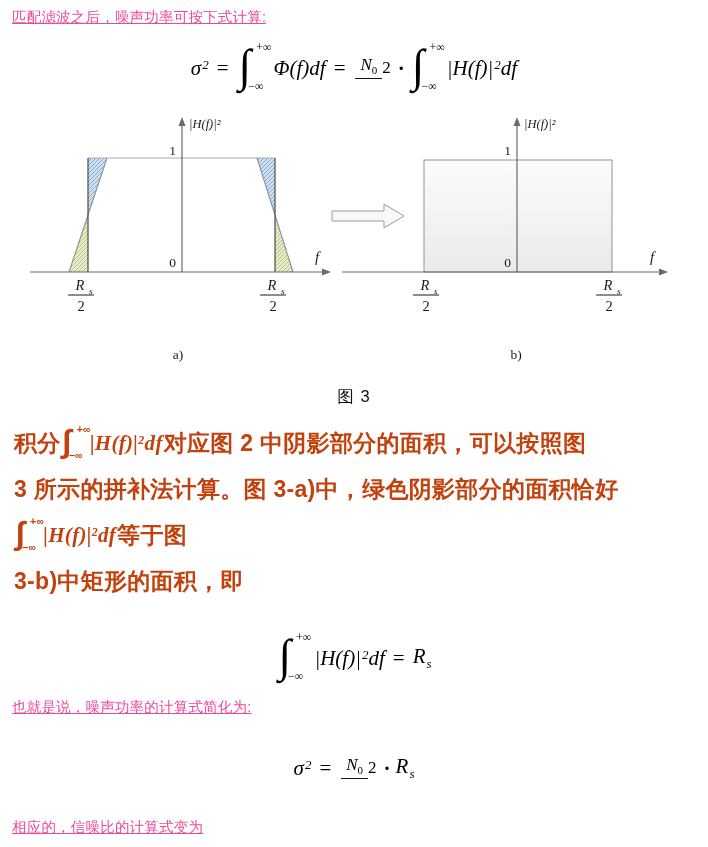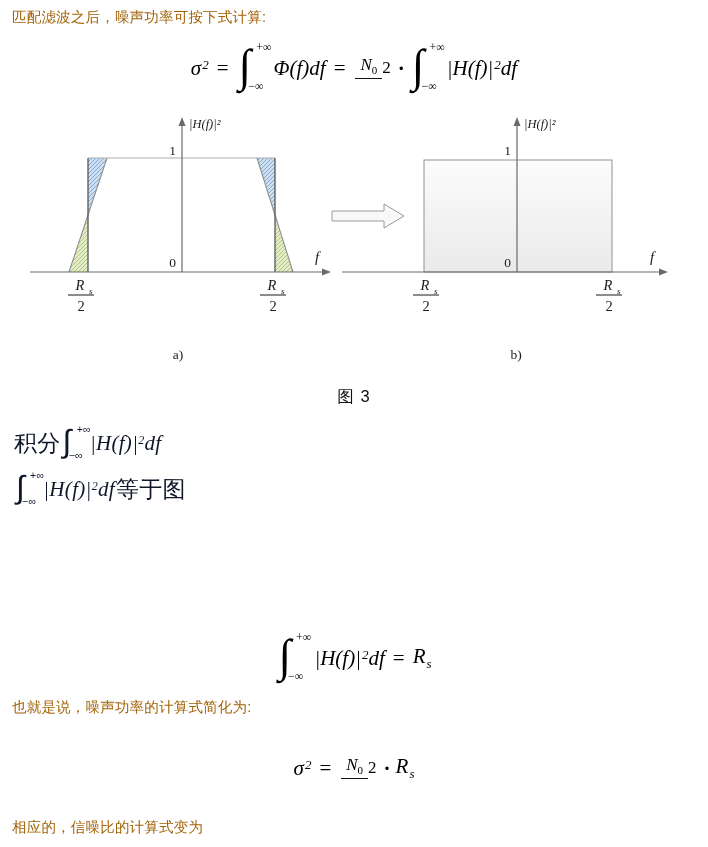--- a/index.html
+++ b/index.html
@@ -1,19 +1,19 @@
 <!DOCTYPE html>
 <html><head>
 <meta charset="utf-8">
 <style>
   html,body{margin:0;padding:0;background:#ffffff;}
   body{position:relative;width:708px;height:847px;overflow:hidden;
        font-family:"Liberation Sans",sans-serif;color:#1f1f1f;}
   .abs{position:absolute;}
-  .smalltext{font-size:14.5px;color:#a16207;letter-spacing:0.2px;}
+  .smalltext{font-size:14.5px;color:#ec4899;letter-spacing:0.2px;text-decoration:underline;}
   
   .formula{position:absolute;left:0;width:708px;display:flex;justify-content:center;
            align-items:center;font-family:"Liberation Serif",serif;font-size:21px;color:#000;}
   .it{font-style:italic;}
   .var sup,.var .vsup{font-size:13px;vertical-align:6px;font-style:italic;margin-left:1px;}
   .var sub{font-size:13px;font-style:italic;margin-left:1px;}
   .eq{margin:0 8px;font-style:normal;}
   .cdot{margin:0 5px;font-weight:bold;}
   .bigint{display:inline-flex;align-items:center;margin:0 2px 0 2px;}
   .int-glyph{font-size:46px;line-height:0.95;font-style:normal;transform:translateY(-2px);}
@@ -23,22 +23,22 @@
   .limits .lim-sub{transform:translateX(-4px);}
   .frac{display:inline-flex;align-items:center;line-height:1.15;
         font-size:17px;margin:0 2px;transform:translateY(-1px);}
   .frac .num{font-style:italic;padding:0 5px 1px;border-bottom:1.4px solid #111;}
   .frac .num sub{font-size:11px;font-style:normal;}
   .frac .den{font-style:normal;padding-top:1px;}
   
   .bigint.small .int-glyph{font-size:32px;}
   .bigint.small .limits{height:38px;font-size:10.5px;}
   
-  .para{position:absolute;left:14px;top:420px;width:690px;font-size:23px;color:#0f172a;
-        letter-spacing:0.3px;}
+  .para{position:absolute;left:14px;top:420px;width:690px;font-size:23px;color:#c2410c;
+        letter-spacing:0.3px;font-weight:bold;}
   .pline{height:46px;display:flex;align-items:center;white-space:pre;}
   .pmath{font-family:"Liberation Serif",serif;font-style:italic;font-size:21px;
          display:inline-flex;align-items:center;margin:0 1px;}
   .pmath .hterm sup{font-size:12px;vertical-align:6px;}
   .figcaption{position:absolute;left:0;top:386px;width:708px;text-align:center;
               font-size:16.5px;color:#111;letter-spacing:1px;}
 </style>
 </head>
 <body>
 
@@ -156,22 +156,24 @@
       <line x1="596" y1="185" x2="622" y2="185" stroke-width="1" stroke="#1a1a1a"></line>
       <text x="609" y="201" text-anchor="middle" font-family="Liberation Serif,serif" font-size="14.5" fill="#1a1a1a">2</text>
     </g>
     <text x="516" y="249" text-anchor="middle" font-family="Liberation Serif,serif" font-size="13.5" fill="#1a1a1a">b)</text>
   </g>
 </svg>
 
 <div class="figcaption">图 3</div>
 
 <div class="para">
-  <div class="pline"><span>积分</span><span class="bigint small"><span class="int-glyph">∫</span><span class="limits"><span class="lim-sup">+∞</span><span class="lim-sub">−∞</span></span></span><span class="pmath"><span class="hterm"><span>|H(f)|</span><sup>2</sup><span>df</span></span></span></div>
+  <div class="pline"><span>积分</span><span class="bigint small"><span class="int-glyph">∫</span><span class="limits"><span class="lim-sup">+∞</span><span class="lim-sub">−∞</span></span></span><span class="pmath"><span class="hterm"><span>|H(f)|</span><sup>2</sup><span>df</span></span></span><span>对应图 2 中阴影部分的面积，可以按照图</span></div>
+  <div class="pline"><span>3 所示的拼补法计算。图 3-a)中，绿色阴影部分的面积恰好</span></div>
   <div class="pline"><span class="bigint small"><span class="int-glyph">∫</span><span class="limits"><span class="lim-sup">+∞</span><span class="lim-sub">−∞</span></span></span><span class="pmath"><span class="hterm"><span>|H(f)|</span><sup>2</sup><span>df</span></span></span><span>等于图</span></div>
+  <div class="pline"><span>3-b)中矩形的面积，即</span></div>
 </div>
 
 <div class="formula" style="top:628px;height:60px">
   <span class="bigint">
     <span class="int-glyph">∫</span>
     <span class="limits">
         <span class="lim-sup">+∞</span>
         <span class="lim-sub">−∞</span>
       </span>
   </span>

